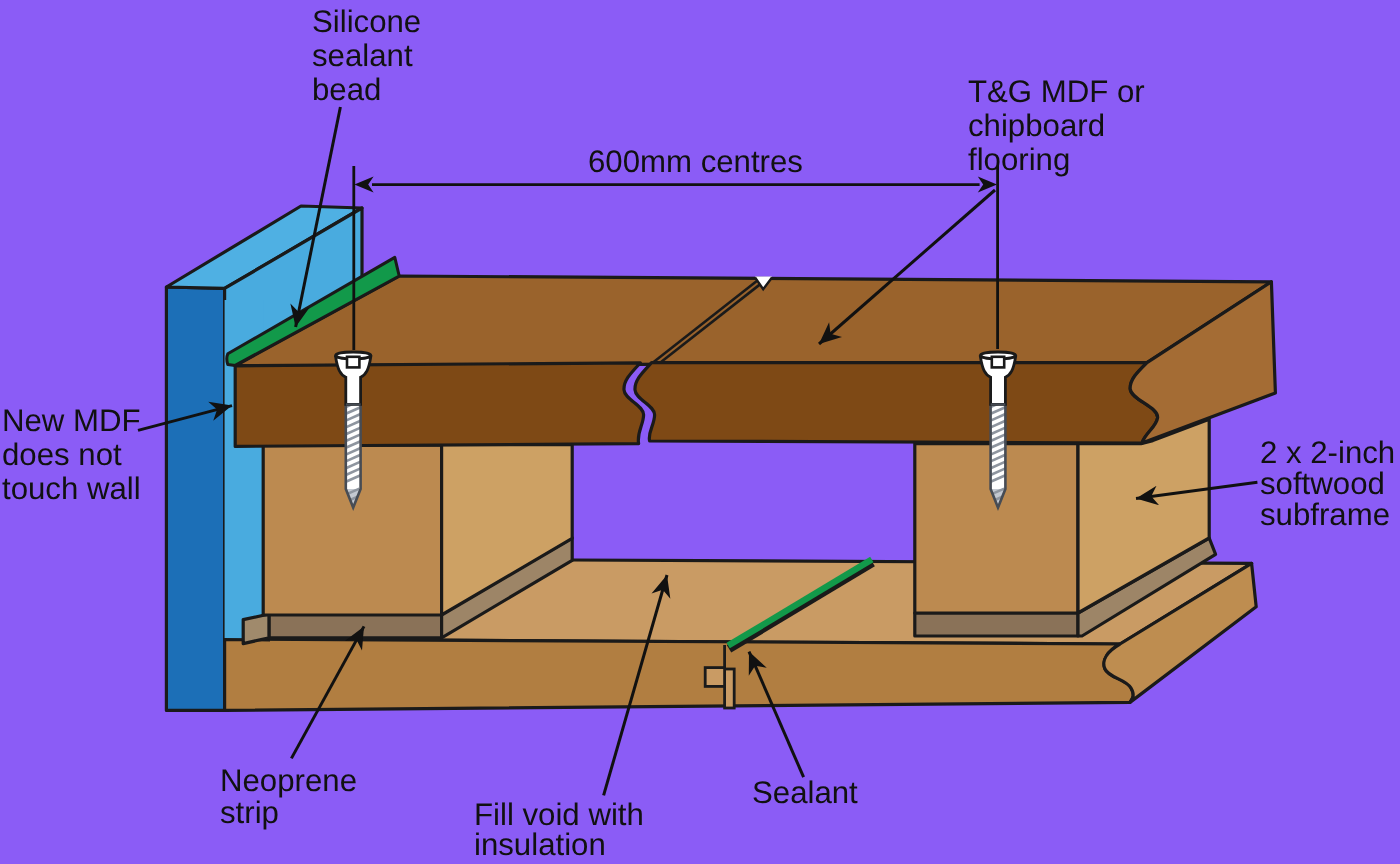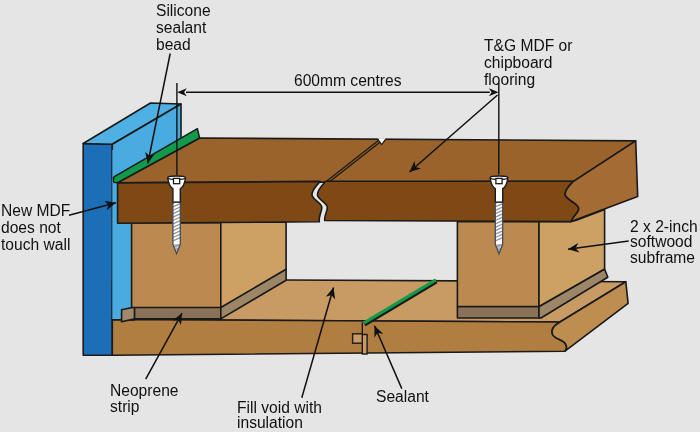--- a/index.html
+++ b/index.html
@@ -1,16 +1,16 @@
 <!DOCTYPE html>
 <html><head>
 <meta charset="utf-8">
 <style>
   html,body{margin:0;padding:0;background:#fff;}
-  #wrap{width:700px;height:432px;position:relative;overflow:hidden;background:#e5e5e5;}
+  #wrap{width:700px;height:432px;position:relative;overflow:hidden;background:#8b5cf6;}
   svg{display:block;}
   text{font-family:"Liberation Sans",sans-serif;font-size:15.6px;fill:#111;}
 </style>
 </head>
 <body>
 <div id="wrap">
 <svg width="700" height="432" viewBox="0 0 700 432">
 <defs>
 <marker id="ah" viewBox="-12 -5 13 10" refX="0" refY="0" markerWidth="13" markerHeight="10" markerUnits="userSpaceOnUse" orient="auto">
   <path d="M0,0 L-11,4.9 L-7.7,0 L-11,-4.9 Z" fill="#111"></path>

